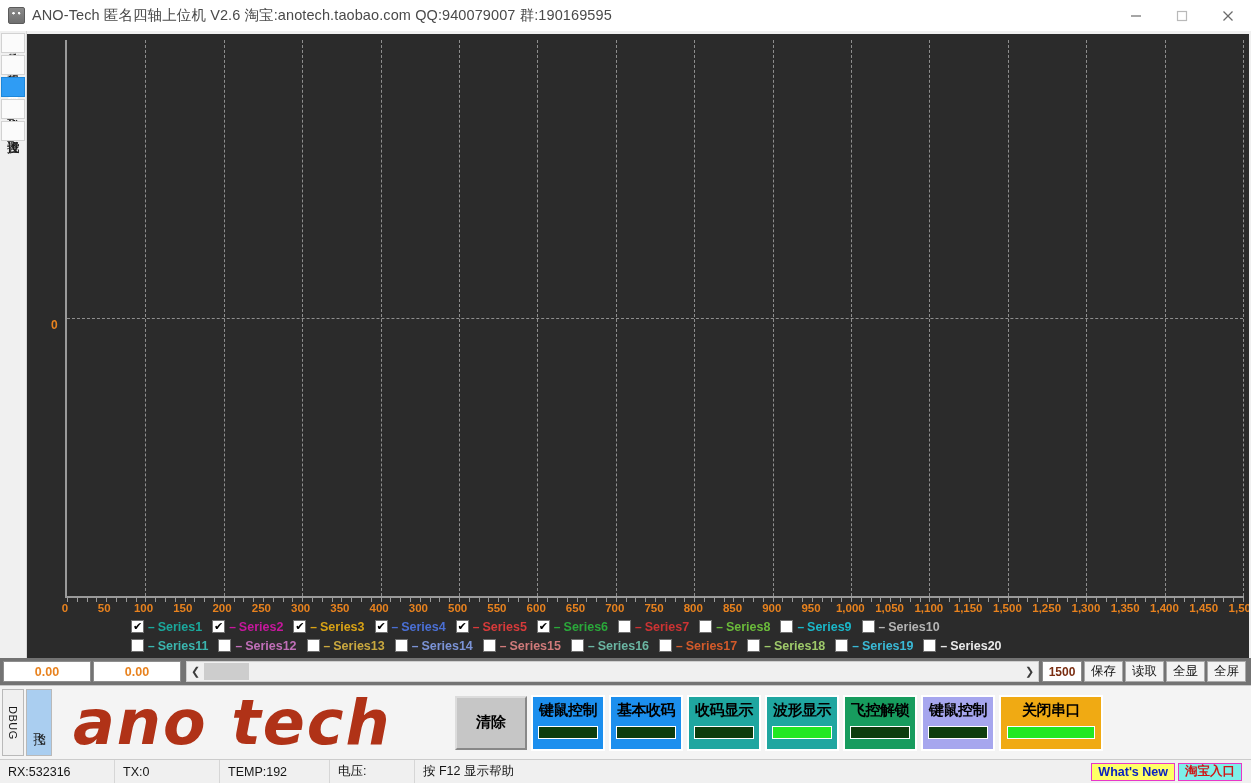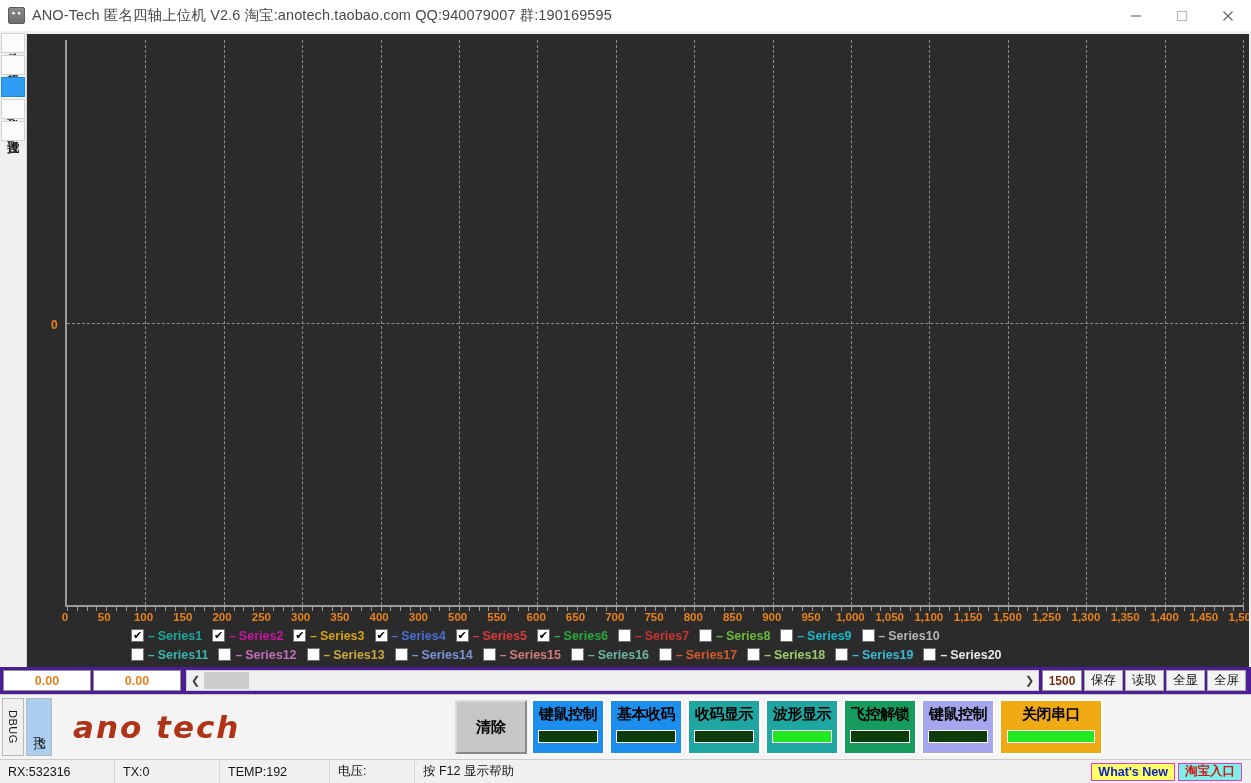--- a/index.html
+++ b/index.html
@@ -83,21 +83,21 @@
     width: 13px; height: 13px; background: #ffffff; border: 1px solid #707070;
     display: flex; align-items: center; justify-content: center;
     font-size: 11px; color: #000; line-height: 1; margin-right: 4px; flex: 0 0 13px;
   }
   .lgdash { font-size: 12px; font-weight: bold; margin-right: 3px; }
   .lgname { font-size: 12.5px; font-weight: bold; }
 
   
   .valrow {
     flex: 0 0 27px; display: flex; align-items: center;
-    background: #4c1d95; padding: 0 3px; gap: 0;
+    background: #737373; padding: 0 3px; gap: 0;
   }
   .valbox {
     width: 88px; height: 21px; background: #ffffff; border: 1px solid #8d8d8d;
     color: #e8821e; font-size: 12.5px; font-weight: bold;
     display: flex; align-items: center; justify-content: center; margin-right: 2px;
   }
   .hscroll {
     flex: 1 1 auto; height: 21px; background: #f0f0f0; border: 1px solid #cfcfcf;
     display: flex; align-items: center; margin: 0 3px; position: relative;
   }
@@ -124,21 +124,21 @@
   .dbug-wrap { width: 55px; flex: 0 0 55px; display: flex; align-items: stretch; padding: 3px 0 3px 2px; }
   .dbug-tab, .fk-tab {
     writing-mode: vertical-rl; text-orientation: mixed;
     font-size: 11px; display: flex; align-items: center; justify-content: center;
     border: 1px solid #b9b9b9; margin-right: 2px;
   }
   .dbug-tab { width: 22px; background: #f0f0f0; color: #1a1a1a; letter-spacing:.5px; }
   .fk-tab { width: 26px; background: #aacef0; color: #1a1a1a; text-orientation: upright; font-size: 12.5px; }
   .logo {
     flex: 0 0 400px; display: flex; align-items: center; padding-left: 18px;
-    font-size: 31px; font-weight: bold; font-style: italic; color: #b03217;
+    font-size: 62px; font-weight: bold; font-style: italic; color: #b03217;
     font-family: "DejaVu Sans", sans-serif; letter-spacing: 2px;
   }
   .btnrow { display: flex; align-items: center; gap: 4px; padding: 4px 4px 4px 0; }
   .clearbtn {
     width: 72px; height: 54px; background: #c6c6c6; border: 2px outset #dcdcdc;
     font-size: 15px; font-weight: bold; color: #000;
     display: flex; align-items: center; justify-content: center;
   }
   .cbtn {
     width: 74px; height: 56px; border: 2px solid #ffffff;

